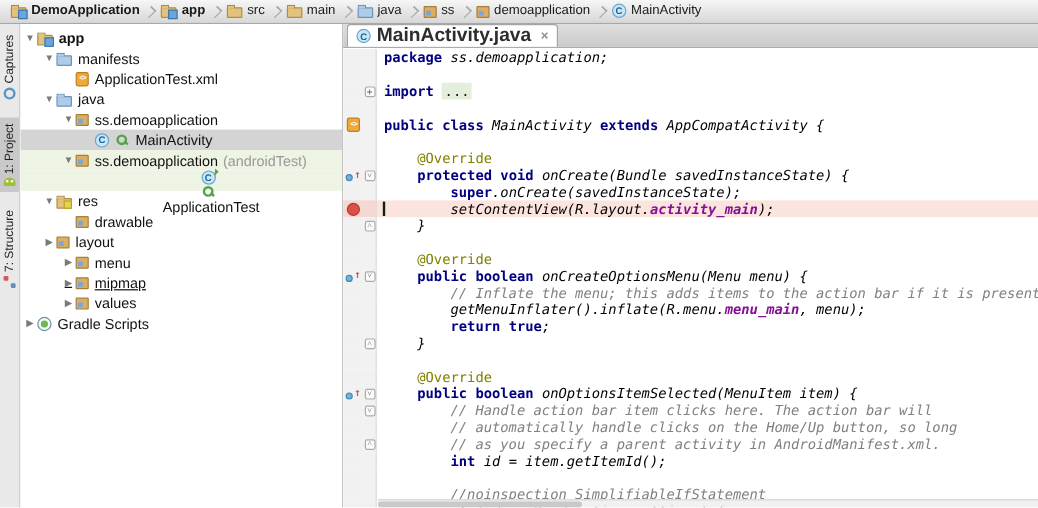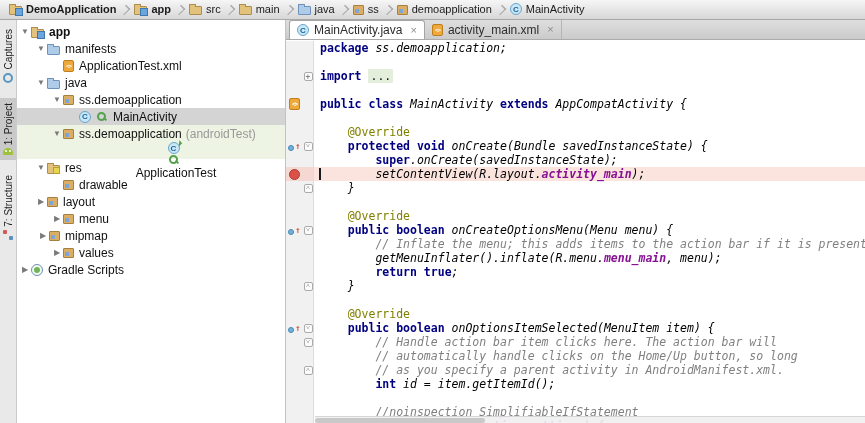--- a/index.html
+++ b/index.html
@@ -81,22 +81,22 @@
   .icon-key { width:12px; height:12px; position:relative; }
   .icon-key::before { content:""; position:absolute; left:1px; top:1px; width:5px; height:5px;
     border:2px solid #56a14d; border-radius:50%; }
   .icon-key::after { content:""; position:absolute; left:7px; top:7px; width:4px; height:2px;
     background:#56a14d; transform:rotate(45deg); }
 
   
   .editor { flex:1; min-width:0; display:flex; flex-direction:column; border-left:1px solid #c2c2c2; position:relative; }
   .tab-bar { height:20px; flex:none; background:linear-gradient(#dedede,#cbcbcb); border-bottom:1px solid #ababab;
     display:flex; align-items:stretch; padding-left:3px; }
-  .tab { display:flex; align-items:center; gap:5px; padding:0 7px; font-size:12px; color:#2d2d2d;
-    border-right:1px solid #b5b5b5; }
+  .tab { display:flex; align-items:center; gap:5px; padding:0 7px; font-size:16px; color:#2d2d2d;
+    border-right:1px solid #b5b5b5;font-weight:bold; }
   .tab.active { background:#fff; border:1px solid #a5a5a5; border-bottom:none; border-radius:3px 3px 0 0; }
   .tab-close { color:#8e8e8e; font-size:11px; margin-left:3px; line-height:1; }
   .tab-close::before { content:"×"; }
 
   .editor-body { flex:1; background:#fff; overflow:hidden; padding-top:1px;
     font-family:"DejaVu Sans Mono", monospace; font-size:11.5px; }
   .code-row { display:flex; height:14px; line-height:14px; }
   .g-icons { width:17px; flex:none; background:#f1f1f1; display:flex; align-items:center; justify-content:center; }
   .g-fold { width:11px; flex:none; background:#f1f1f1; border-right:1px solid #dcdcdc;
     display:flex; align-items:center; justify-content:center; }
@@ -243,21 +243,21 @@
         <div class="tree-row" style="padding-left: 18px;">
           <span class="t-arrow closed"></span>
           <span class="t-icon ticon icon-pkg"></span>
           <span class="t-label">layout</span>
         </div>
         <div class="tree-row" style="padding-left: 34px;">
           <span class="t-arrow closed"></span>
           <span class="t-icon ticon icon-pkg"></span>
           <span class="t-label">menu</span>
         </div>
-        <div class="tree-row" style="padding-left: 20px;">
+        <div class="tree-row" style="padding-left: 34px; text-decoration: underline;">
           <span class="t-arrow closed"></span>
           <span class="t-icon ticon icon-pkg"></span>
           <span class="t-label">mipmap</span>
         </div>
         <div class="tree-row" style="padding-left: 34px;">
           <span class="t-arrow closed"></span>
           <span class="t-icon ticon icon-pkg"></span>
           <span class="t-label">values</span>
         </div>
         <div class="tree-row" style="padding-left: 2px;">
@@ -268,25 +268,20 @@
       </div>
   </div>
 
   <div class="editor">
     <div class="tab-bar" id="tabs">
         <div class="tab active">
           <span class="ticon icon-class"></span>
           <span class="tab-label">MainActivity.java</span>
           <span class="tab-close"></span>
         </div>
-        <div class="tab">
-          <span class="ticon icon-xml"></span>
-          <span class="tab-label">activity_main.xml</span>
-          <span class="tab-close"></span>
-        </div>
       </div>
     <div class="editor-body" id="editor-body">
         <div class="code-row">
           <div class="g-icons"></div>
           <div class="g-fold"></div>
           <div class="code-text"><span class="seg kw">package</span><span class="seg pl"> ss.demoapplication;</span></div>
         </div>
         <div class="code-row">
           <div class="g-icons"></div>
           <div class="g-fold"></div>

